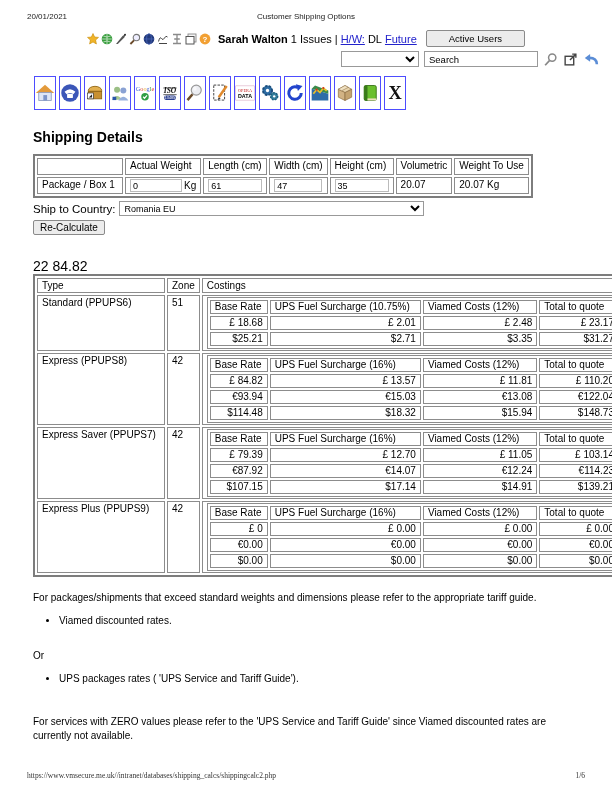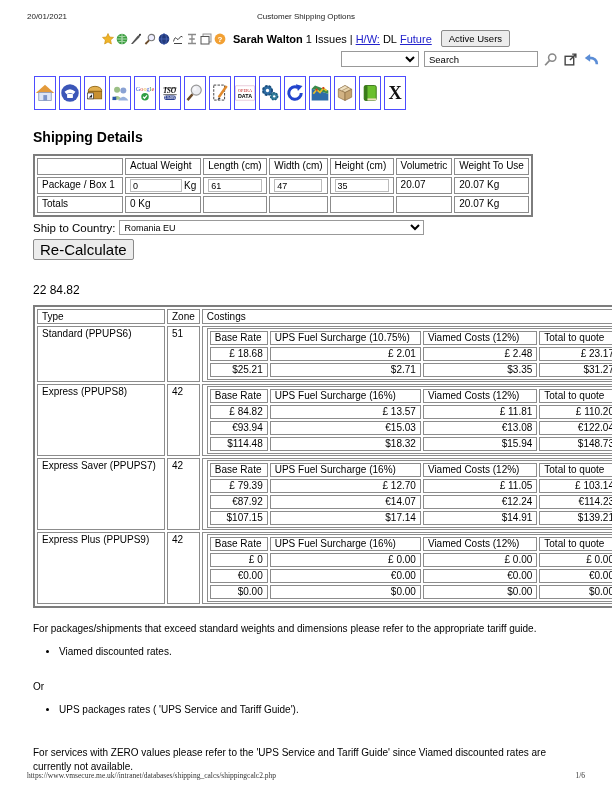--- a/index.html
+++ b/index.html
@@ -19,21 +19,21 @@
 
   
   .user-bar { margin-top: 8px; display: flex; justify-content: center; align-items: center; gap: 3px; font-size: 11px; }
   .user-bar .mini-icons { display: flex; align-items: center; gap: 2px; margin-right: 4px; }
   .user-bar svg { display: block; }
   .user-name { font-weight: bold; }
   a.link { color: #2222cc; text-decoration: underline; cursor: pointer; }
   .btn {
     font-family: "Liberation Sans", sans-serif; font-size: 9.5px;
     background: #ececec; border: 1px solid #8a8a8a; border-radius: 2px;
-    padding: 2px 7px; color: #000; cursor: pointer;
+    padding: 2px 22px; color: #000; cursor: pointer;
   }
   .active-users-btn { margin-left: 6px; }
 
   
   .search-row { display: flex; justify-content: flex-end; align-items: center; gap: 5px; margin: 4px 13px 0 0; }
   .mini-select { width: 78px; height: 16px; font-size: 9px; border: 1px solid #999; background: #fff; }
   .search-input { width: 114px; height: 16px; font-size: 9.5px; padding: 1px 4px; border: 1px solid #999; }
   .search-row svg { display: block; }
 
   
@@ -52,23 +52,23 @@
 
   .ship-table { margin: 9px 0 0 33px; }
   .ship-table th, .ship-table td { height: 17px; white-space: nowrap; }
   .ship-table input { font-size: 9px; font-family: "Liberation Sans", sans-serif;
     border: 1px solid #bbb; padding: 0 2px; height: 13px; }
   .in-med { width: 52px; } .in-sm { width: 54px; }
   .cell-flex { display: flex; align-items: center; gap: 2px; }
 
   .ship-to { display: flex; align-items: center; gap: 4px; margin: 3px 0 0 33px; font-size: 11.5px; }
   .country-select { width: 305px; height: 15px; font-size: 9px; border: 1px solid #999; background: #fff; }
-  .recalc-btn { margin: 4px 0 0 33px; font-size: 15px; padding: 1px 6px; }
-
-  .quote-ref { margin: 23px 0 8px 33px; font-size: 12px; }
+  .recalc-btn { margin: 4px 0 0 33px; font-size: 10px; padding: 1px 6px; }
+
+  .quote-ref { margin: 23px 0 0 33px; font-size: 14px; }
 
   .cost-table { margin: 0 0 0 33px; width: 598px; }
   .cost-table > tbody > tr > th { height: 15px; }
   .col-type { width: 128px; } .col-zone { width: 28px; }
   td.cost-cell { padding: 3px 4px 5px 4px; }
   table.inner { border-collapse: separate; border-spacing: 2px; border: 1px solid #8c8c8c; width: 100%; }
   table.inner th, table.inner td { border: 1px solid #8c8c8c; font-size: 10px; font-weight: normal;
     padding: 0 4px; height: 14px; white-space: nowrap; }
   table.inner th { text-align: left; }
   table.inner td { text-align: right; }
@@ -299,29 +299,20 @@
               <input class="in-med" value="0" style="">
               <span>Kg</span>
             </span>
           </td>
         <td><input class="in-sm" value="61" style=""></td>
         <td><input class="in-sm" style="width: 48px;" value="47"></td>
         <td><input class="in-sm" value="35" style=""></td>
         <td>20.07</td>
         <td>20.07 Kg</td>
       </tr>
-      <tr>
-        <td>Totals</td>
-        <td>0 Kg</td>
-        <td></td>
-        <td></td>
-        <td></td>
-        <td></td>
-        <td>20.07 Kg</td>
-      </tr>
     </tbody>
   </table>
 
   
   <div class="ship-to">
     <span>Ship to Country:</span>
     <select class="country-select">
       <option>Romania EU</option>
     </select>
   </div>

